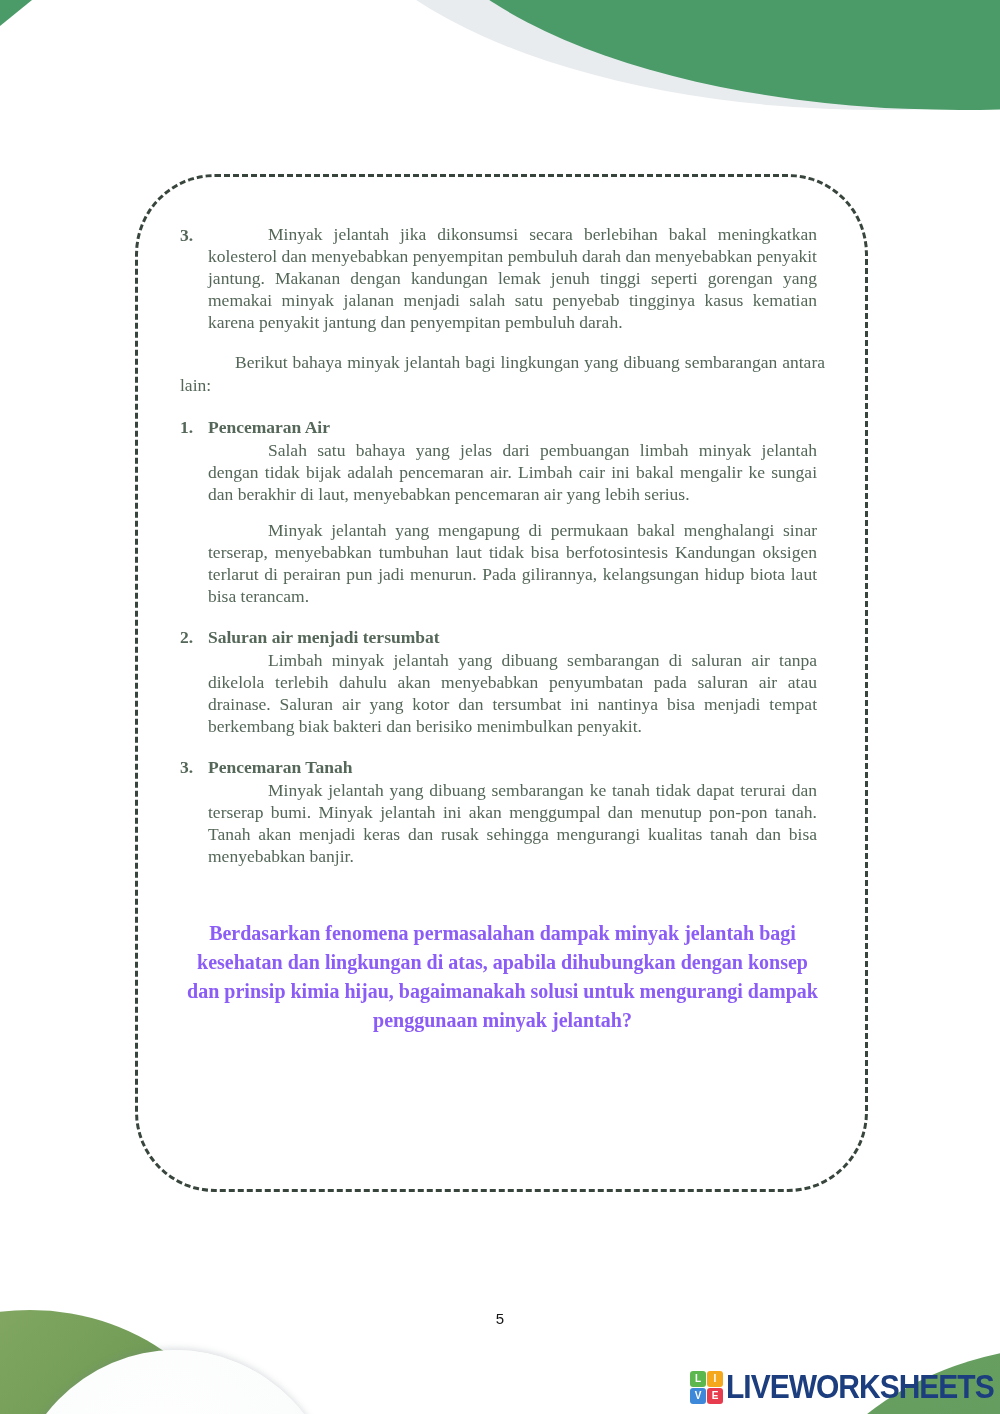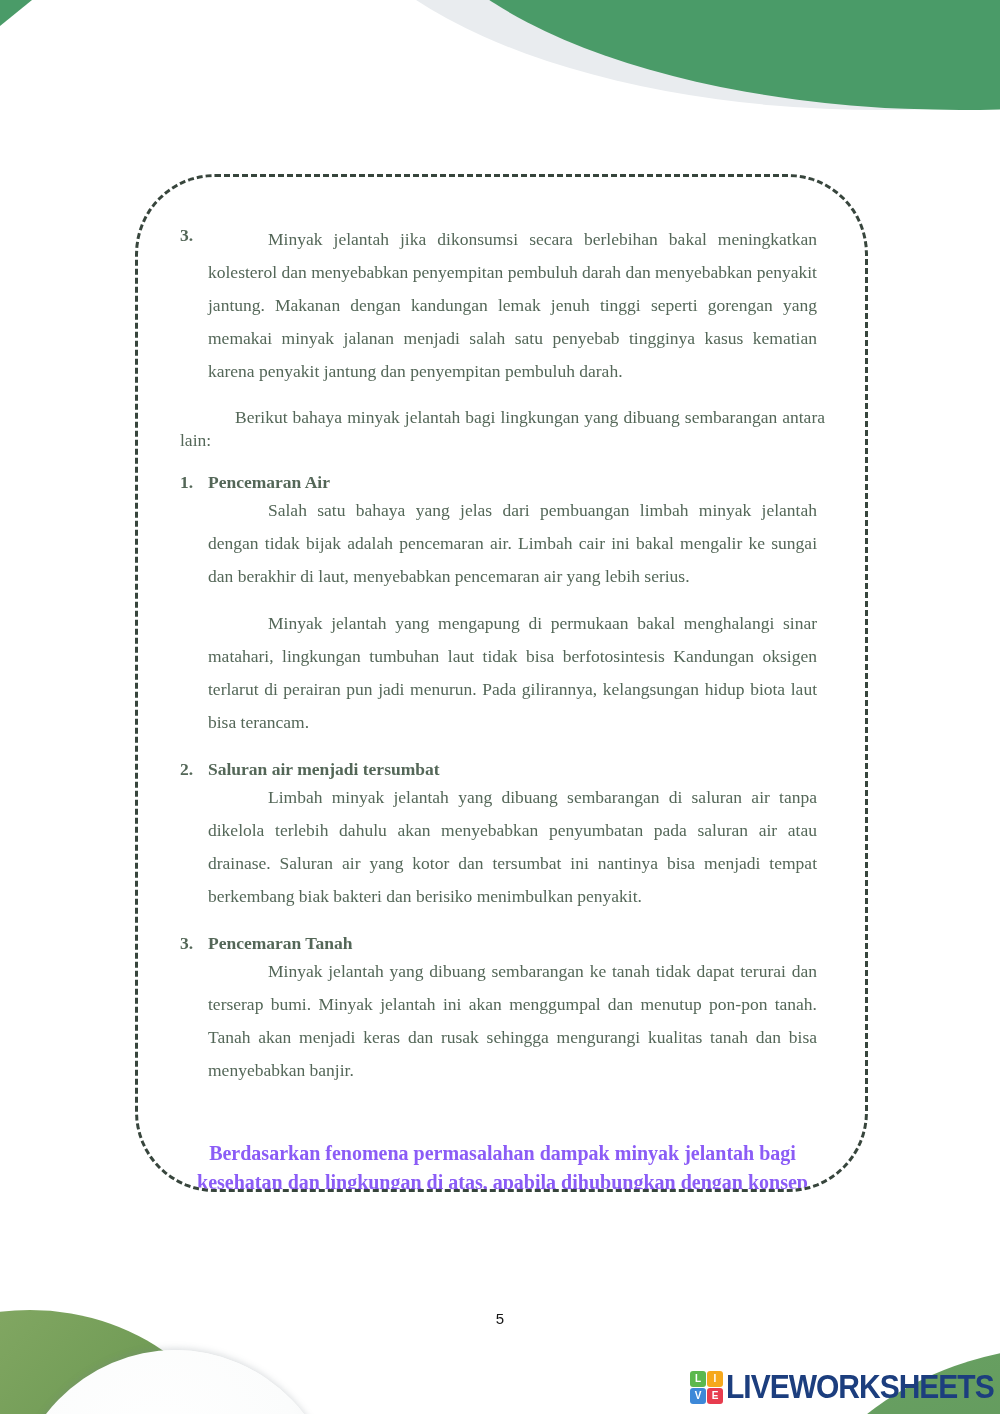--- a/index.html
+++ b/index.html
@@ -56,21 +56,21 @@
   .section-number{
     width:28px;flex:0 0 28px;
     font-weight:bold;font-size:17.5px;line-height:24px;
   }
   .section-body{flex:1;min-width:0;}
   .section-title{
     font-weight:bold;font-size:17.5px;line-height:24px;
   }
   .section-body p{
     margin:0 8px 14px 0;
-    font-size:17.5px;line-height:33px;
+    font-size:17.5px;line-height:22px;
     text-align:justify;text-indent:60px;
   }
   .section-body p:last-child{margin-bottom:0;}
   .intro-para{
     margin:12px 0 17px 0;
     font-size:17.5px;line-height:23.4px;
     text-align:justify;text-indent:55px;
   }
   .question-para{
     margin:52px auto 0 auto;
@@ -141,21 +141,21 @@
       </div>
     </section>
 
     <p class="intro-para">Berikut bahaya minyak jelantah bagi lingkungan yang dibuang sembarangan antara lain:</p>
 
     <section class="section">
       <div class="section-number">1.</div>
       <div class="section-body">
         <div class="section-title">Pencemaran Air</div>
         <p>Salah satu bahaya yang jelas dari pembuangan limbah minyak jelantah dengan tidak bijak adalah pencemaran air. Limbah cair ini bakal mengalir ke sungai dan berakhir di laut, menyebabkan pencemaran air yang lebih serius.</p>
-        <p>Minyak jelantah yang mengapung di permukaan bakal menghalangi sinar matahari, lingkungan tumbuhan laut tidak bisa berfotosintesis Kandungan oksigen terlarut di perairan pun jadi menurun. Pada gilirannya, kelangsungan hidup biota laut bisa terancam.</p>
+        <p>Minyak jelantah yang mengapung di permukaan bakal menghalangi sinar terserap, menyebabkan tumbuhan laut tidak bisa berfotosintesis Kandungan oksigen terlarut di perairan pun jadi menurun. Pada gilirannya, kelangsungan hidup biota laut bisa terancam.</p>
       </div>
     </section>
 
     <section class="section">
       <div class="section-number">2.</div>
       <div class="section-body">
         <div class="section-title">Saluran air menjadi tersumbat</div>
         <p>Limbah minyak jelantah yang dibuang sembarangan di saluran air tanpa dikelola terlebih dahulu akan menyebabkan penyumbatan pada saluran air atau drainase. Saluran air yang kotor dan tersumbat ini nantinya bisa menjadi tempat berkembang biak bakteri dan berisiko menimbulkan penyakit.</p>
       </div>
     </section>

